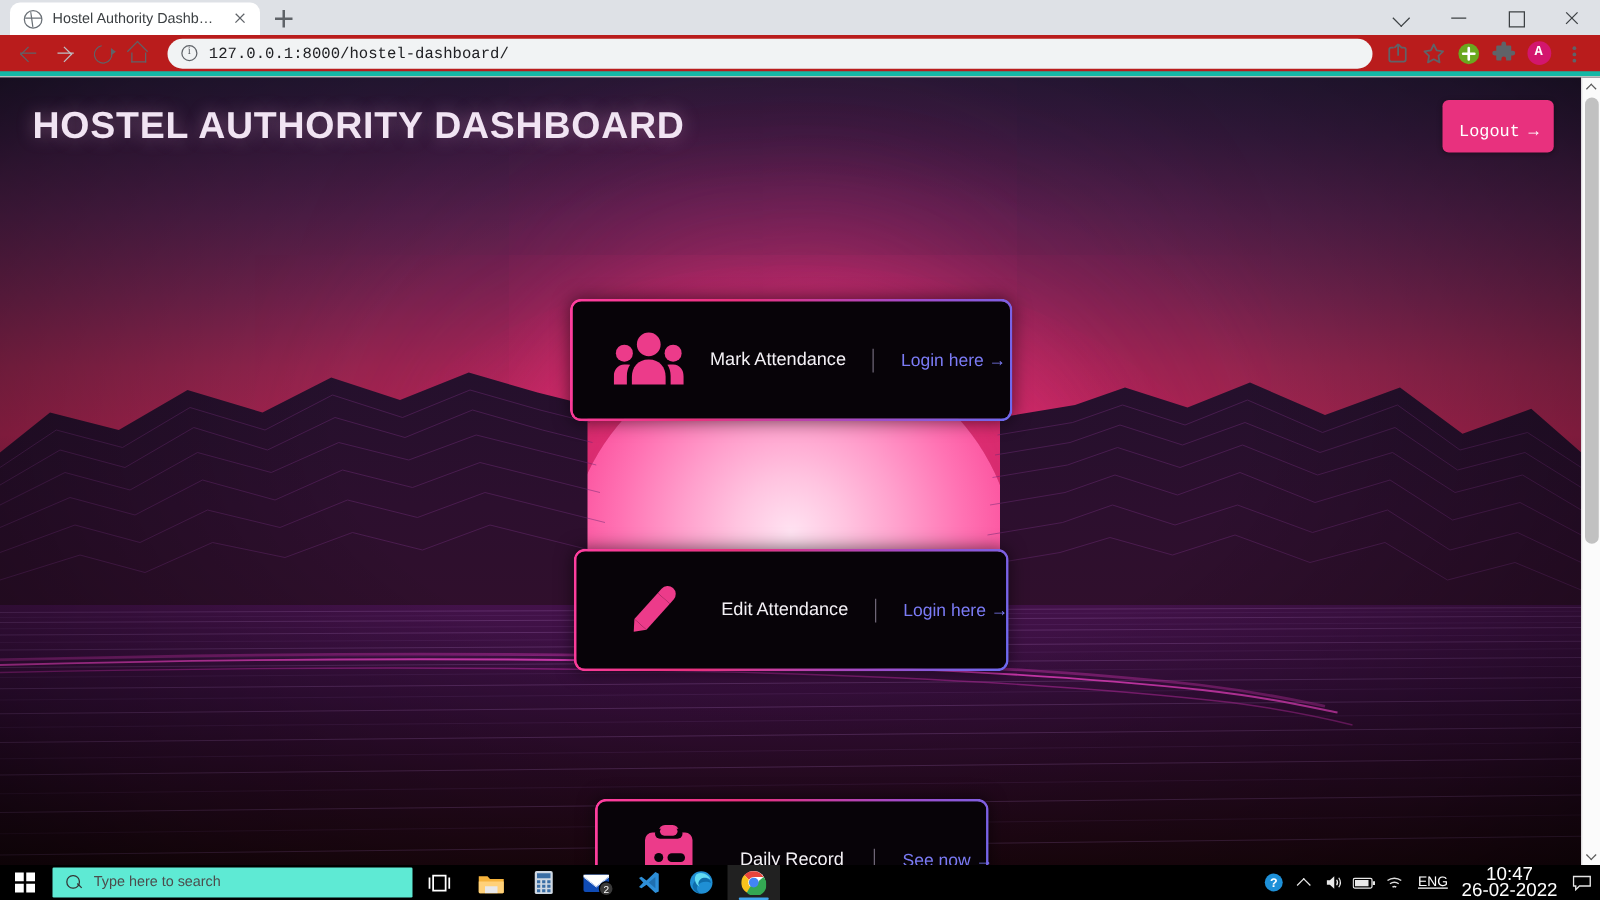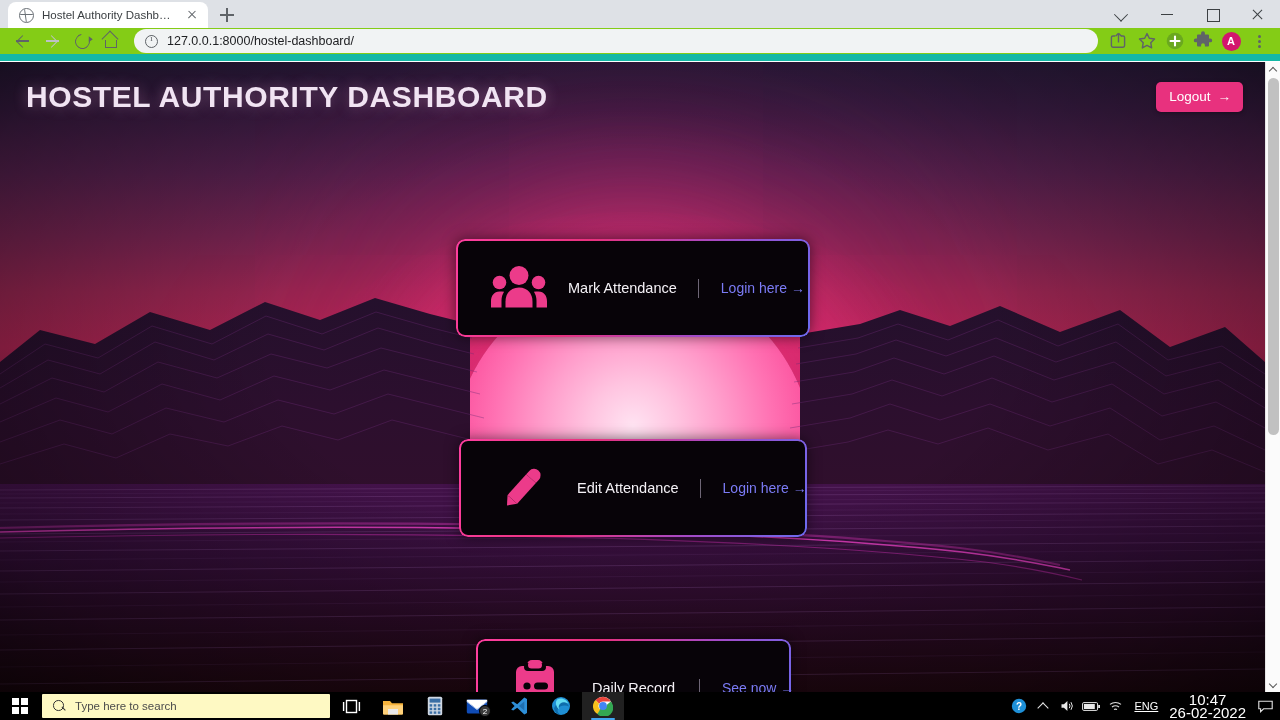--- a/index.html
+++ b/index.html
@@ -89,24 +89,25 @@
     width: 11px; height: 11px; border: 1.2px solid #3c4043;
   }
   .wb-close::before, .wb-close::after {
     content: ""; position: absolute; left: 16px; top: 13.5px;
     width: 13px; height: 1.2px; background: #3c4043;
   }
   .wb-close::before { transform: rotate(45deg); }
   .wb-close::after  { transform: rotate(-45deg); }
 
   .toolbar {
-    height: 33px; background: #84cc16;
+    height: 33px; background: #b91c1c;
     display: flex; align-items: center; gap: 2px;
     padding: 0 8px;
-    border-bottom: 7px solid #14b8a6;
+    border-bottom: 4px solid #14b8a6;
+    font-family: Liberation Mono, monospace;
   }
   .navbtn { width: 28px; height: 28px; position: relative; flex: 0 0 28px; }
   .ico-back::before, .ico-fwd::before {
     content: ""; position: absolute; left: 10px; top: 10px;
     width: 8px; height: 8px;
     border-left: 1.5px solid #5f6368; border-bottom: 1.5px solid #5f6368;
     transform: rotate(45deg);
   }
   .ico-back::after, .ico-fwd::after {
     content: ""; position: absolute; left: 8px; top: 13.3px;
@@ -225,22 +226,22 @@
   }
   .hdr-title {
     font-size: 30px; font-weight: 700;
     letter-spacing: 0.6px;
     color: #f1e4f3;
     text-shadow: 0 0 14px rgba(255,180,230,0.35);
   }
   .logout-btn {
     background: #e8317e; color: #fff;
     border: none; border-radius: 5px;
-    font-size: 13.5px; font-family: Liberation Sans, sans-serif;
-    padding: 7px 12px 8px 13px;
+    font-size: 13.5px; font-family: Liberation Mono, monospace;
+    padding: 19px 12px 8px 13px;
     display:flex; align-items:center; gap:7px;
     cursor: pointer;
     box-shadow: 0 1px 4px rgba(0,0,0,0.35);
   }
 
   
   .cards { position:absolute; left:0; top:0; width:1265px; height:630px; z-index:4; }
   .card {
     position:absolute;
     background: #070308;
@@ -303,21 +304,21 @@
   .taskbar {
     position:absolute; left:0; bottom:0;
     width: 1280px; height: 28px;
     background: #000; display:flex; align-items:center;
     z-index: 20;
   }
   .tb-start { width: 40px; height:28px; display:flex; align-items:center; justify-content:center; }
   .winlogo { display:grid; grid-template-columns: 7px 7px; grid-template-rows: 7px 7px; gap:1.6px; }
   .winlogo i { background:#fff; display:block; }
   .tb-search {
-    width: 288px; height: 24px; background:#fef9c3;
+    width: 288px; height: 24px; background:#5eead4;
     display:flex; align-items:center; gap:10px;
     padding-left: 11px; margin-left: 2px;
     border-radius: 1px;
   }
   .tb-search-txt { font-size: 11.5px; color: #4c4c4c; }
   .mag { width:12px; height:12px; position:relative; flex:0 0 12px; }
   .mag::before {
     content:""; position:absolute; left:0; top:0;
     width: 8.5px; height: 8.5px; border:1.3px solid #333; border-radius:50%;
   }

